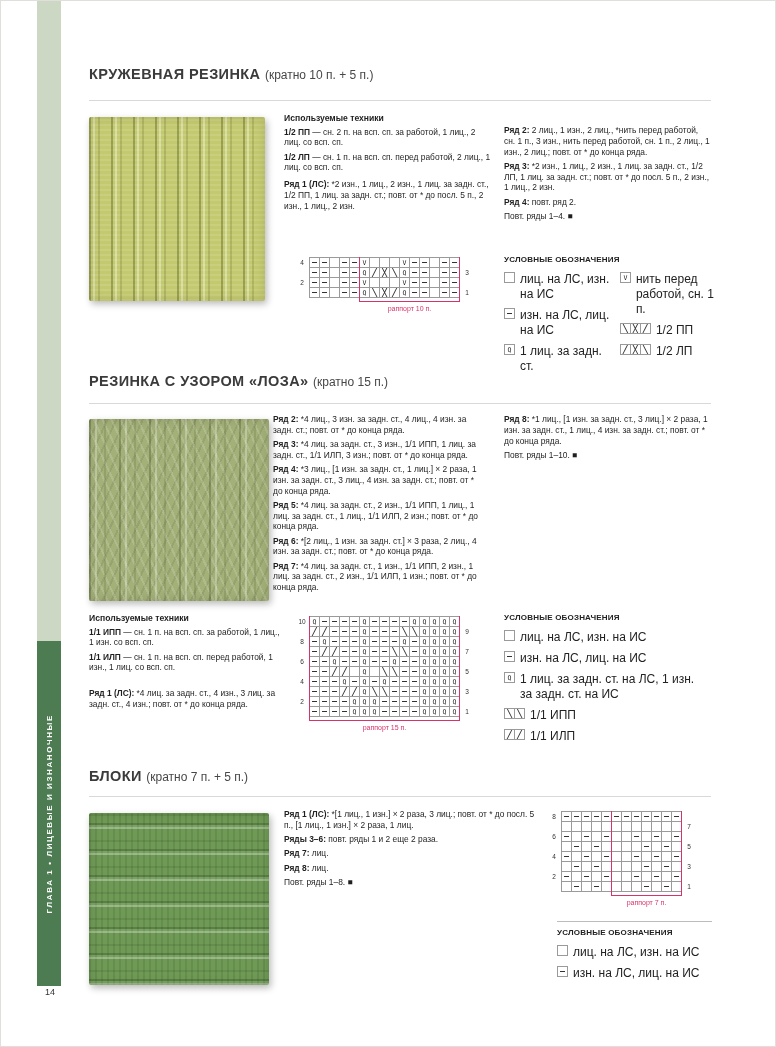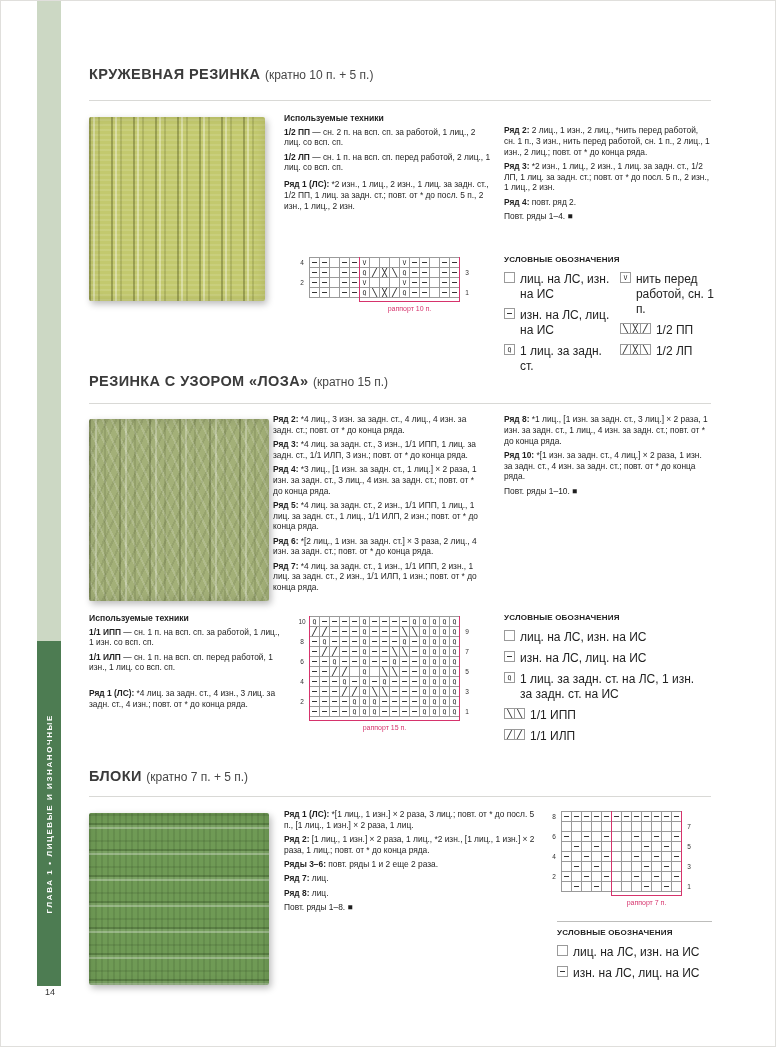--- a/index.html
+++ b/index.html
@@ -292,21 +292,20 @@
   <div class="txt" style="left:272px;top:413px;width:208px">
       <div class="para"><b>Ряд 2: </b>*4 лиц., 3 изн. за задн. ст., 4 лиц., 4 изн. за задн. ст.; повт. от * до конца ряда.</div>
       <div class="para"><b>Ряд 3: </b>*4 лиц. за задн. ст., 3 изн., 1/1 ИПП, 1 лиц. за задн. ст., 1/1 ИЛП, 3 изн.; повт. от * до конца ряда.</div>
       <div class="para"><b>Ряд 4: </b>*3 лиц., [1 изн. за задн. ст., 1 лиц.] × 2 раза, 1 изн. за задн. ст., 3 лиц., 4 изн. за задн. ст.; повт. от * до конца ряда.</div>
       <div class="para"><b>Ряд 5: </b>*4 лиц. за задн. ст., 2 изн., 1/1 ИПП, 1 лиц., 1 лиц. за задн. ст., 1 лиц., 1/1 ИЛП, 2 изн.; повт. от * до конца ряда.</div>
       <div class="para"><b>Ряд 6: </b>*[2 лиц., 1 изн. за задн. ст.] × 3 раза, 2 лиц., 4 изн. за задн. ст.; повт. от * до конца ряда.</div>
       <div class="para"><b>Ряд 7: </b>*4 лиц. за задн. ст., 1 изн., 1/1 ИПП, 2 изн., 1 лиц. за задн. ст., 2 изн., 1/1 ИЛП, 1 изн.; повт. от * до конца ряда.</div>
     </div>
   <div class="txt" style="left:503px;top:413px;width:207px">
       <div class="para"><b>Ряд 8: </b>*1 лиц., [1 изн. за задн. ст., 3 лиц.] × 2 раза, 1 изн. за задн. ст., 1 лиц., 4 изн. за задн. ст.; повт. от * до конца ряда.</div>
-      <div class="para"><b>Ряд 10: </b>*[1 изн. за задн. ст., 4 лиц.] × 2 раза, 1 изн. за задн. ст., 4 изн. за задн. ст.; повт. от * до конца ряда.</div>
       <div class="para">Повт. ряды 1–10. ■</div>
     </div>
 
   <div class="txt" style="left:88px;top:612px;width:192px">
     <div class="h">Используемые техники</div>
     <div>
         <div class="para"><b>1/1 ИПП </b>— сн. 1 п. на всп. сп. за работой, 1 лиц., 1 изн. со всп. сп.</div>
         <div class="para"><b>1/1 ИЛП </b>— сн. 1 п. на всп. сп. перед работой, 1 изн., 1 лиц. со всп. сп.</div>
       </div>
     <div style="margin-top:15px">
@@ -663,21 +662,20 @@
 
   <div class="sec-title" style="top:766px">
     <span class="t">БЛОКИ</span>
     <span class="sub">(кратно 7 п. + 5 п.)</span>
   </div>
   <div class="rule" style="top:795px"></div>
   <div class="swatch sw3" style="left:88px;top:812px;width:180px;height:172px"></div>
 
   <div class="txt" style="left:283px;top:808px;width:252px">
       <div class="para"><b>Ряд 1 (ЛС): </b>*[1 лиц., 1 изн.] × 2 раза, 3 лиц.; повт. от * до посл. 5 п., [1 лиц., 1 изн.] × 2 раза, 1 лиц.</div>
-      <div class="para"><b>Ряд 2: </b>[1 лиц., 1 изн.] × 2 раза, 1 лиц., *2 изн., [1 лиц., 1 изн.] × 2 раза, 1 лиц.; повт. от * до конца ряда.</div>
       <div class="para"><b>Ряды 3–6: </b>повт. ряды 1 и 2 еще 2 раза.</div>
       <div class="para"><b>Ряд 7: </b>лиц.</div>
       <div class="para"><b>Ряд 8: </b>лиц.</div>
       <div class="para">Повт. ряды 1–8. ■</div>
     </div>
 
   <div class="chart" style="left: 548px; top: 810px; width: 148px; height: 104px;">
       <div class="kgrid" style="left: 12px; top: 0px; grid-template-columns: repeat(12, 9px);">
         <div class="kcell">
           <i class="dash"></i>

